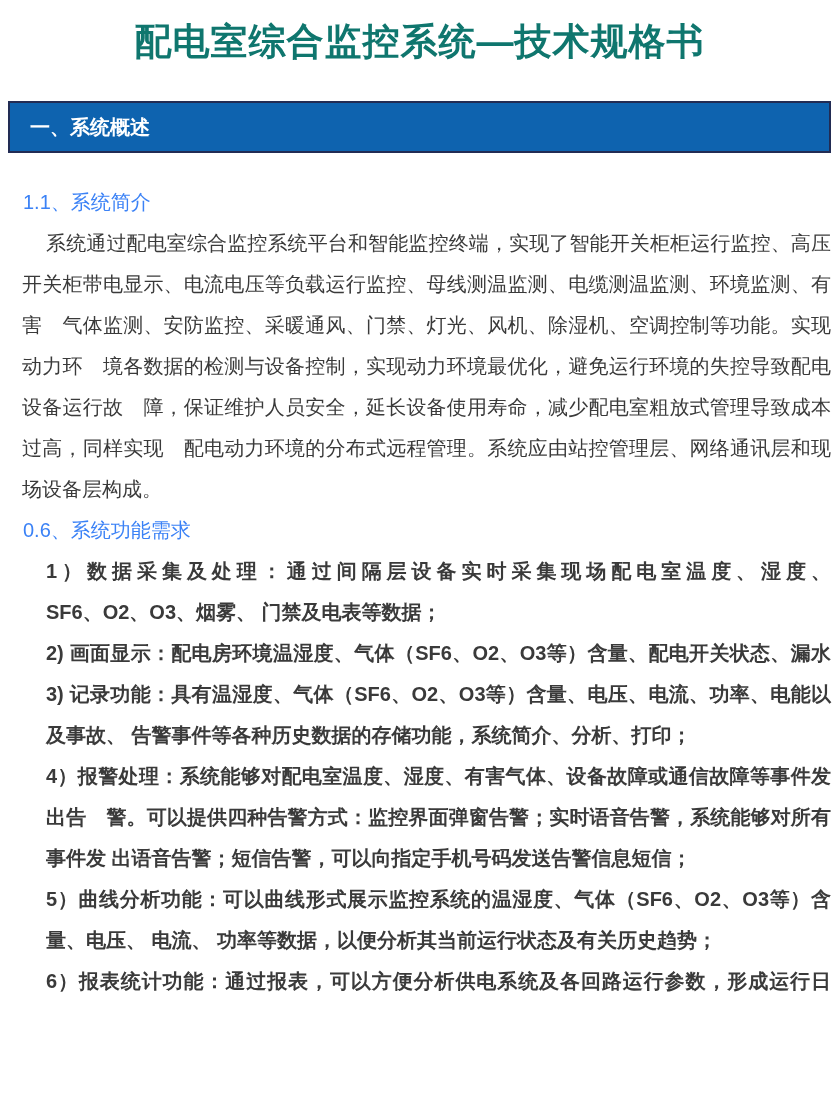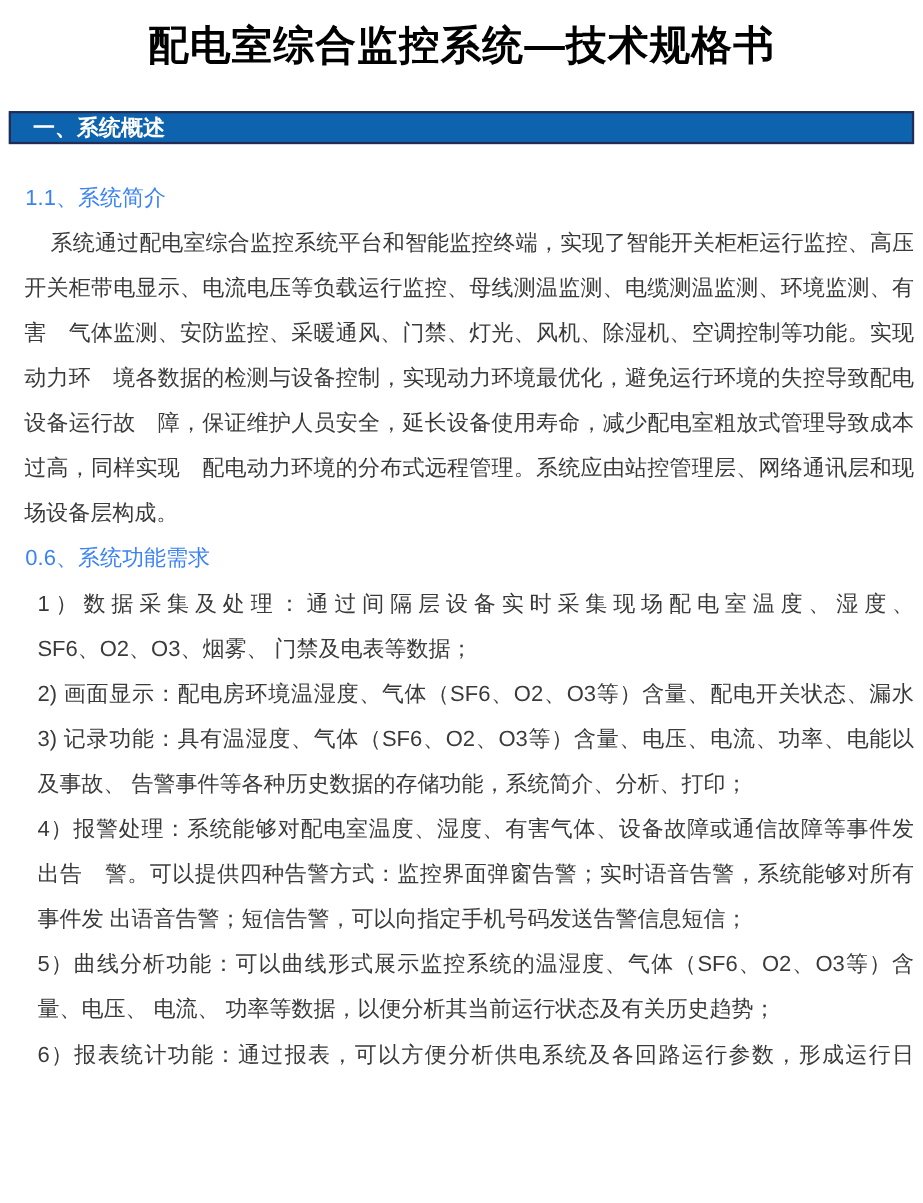--- a/index.html
+++ b/index.html
@@ -3,35 +3,35 @@
 <meta charset="utf-8">
 <style>
   html, body { margin: 0; padding: 0; }
   body {
     width: 839px; height: 1094px; background: #ffffff; overflow: hidden;
     font-family: "Liberation Sans", "DejaVu Sans", sans-serif;
     color: #3a3a3a;
   }
   .title {
     padding-top: 20px; text-align: center;
-    font-size: 37px; font-weight: 900; color: #000000; letter-spacing: 1px;
+    font-size: 37px; font-weight: 900; color: #0f766e; letter-spacing: 1px;
     line-height: 44px;
   }
   .section-bar {
-    margin: 37px 8px 0 8px; height: 30px; box-sizing: border-box;
+    margin: 37px 8px 0 8px; height: 52px; box-sizing: border-box;
     background: #0e63af; border: 2px solid #222c54;
     display: flex; align-items: center; padding-left: 20px;
     color: #ffffff; font-size: 20px; font-weight: bold;
   }
   .doc-body { margin: 29px 8px 0 22px; font-size: 20px; }
   .line { line-height: 41px; }
   .jl { text-align: justify; text-align-last: justify; }
   .ind { text-indent: 24px; }
   .hdg { line-height: 41px; margin-left: 1px; color: #3b82f6; }
-  .feature-list { margin-left: 12px; }
+  .feature-list { margin-left: 24px; font-weight: bold; }
 </style>
 </head>
 <body>
 
 <div class="title">配电室综合监控系统—技术规格书</div>
 
 <div class="section-bar">
   <span>一、系统概述</span>
 </div>
 

